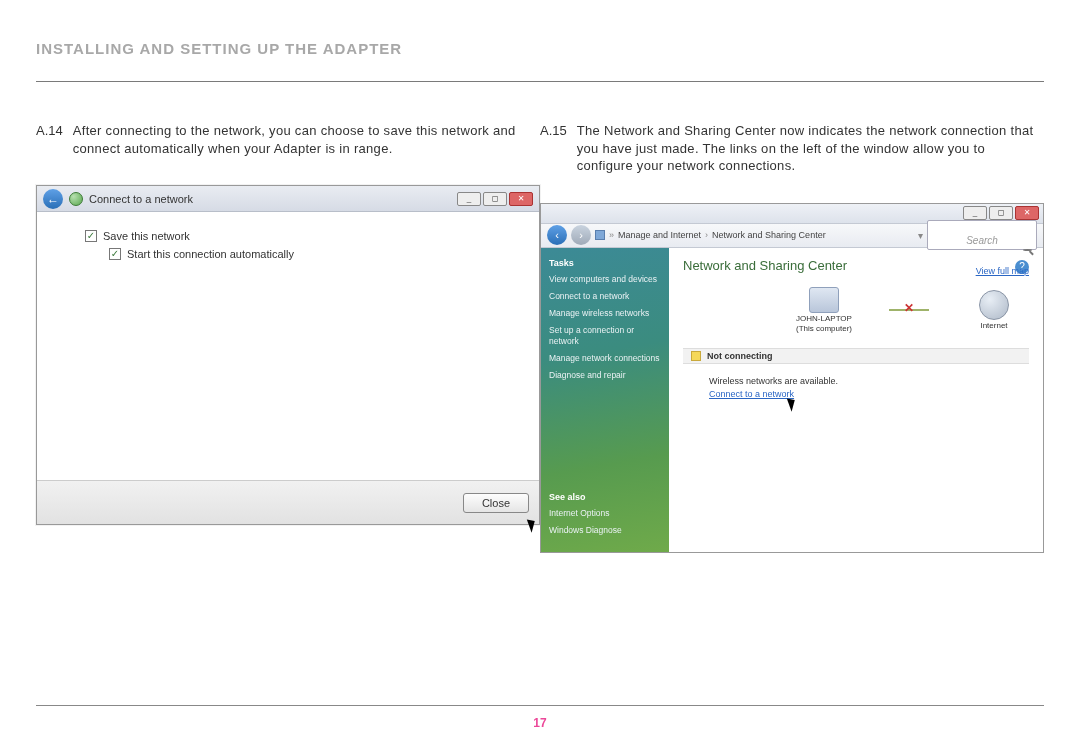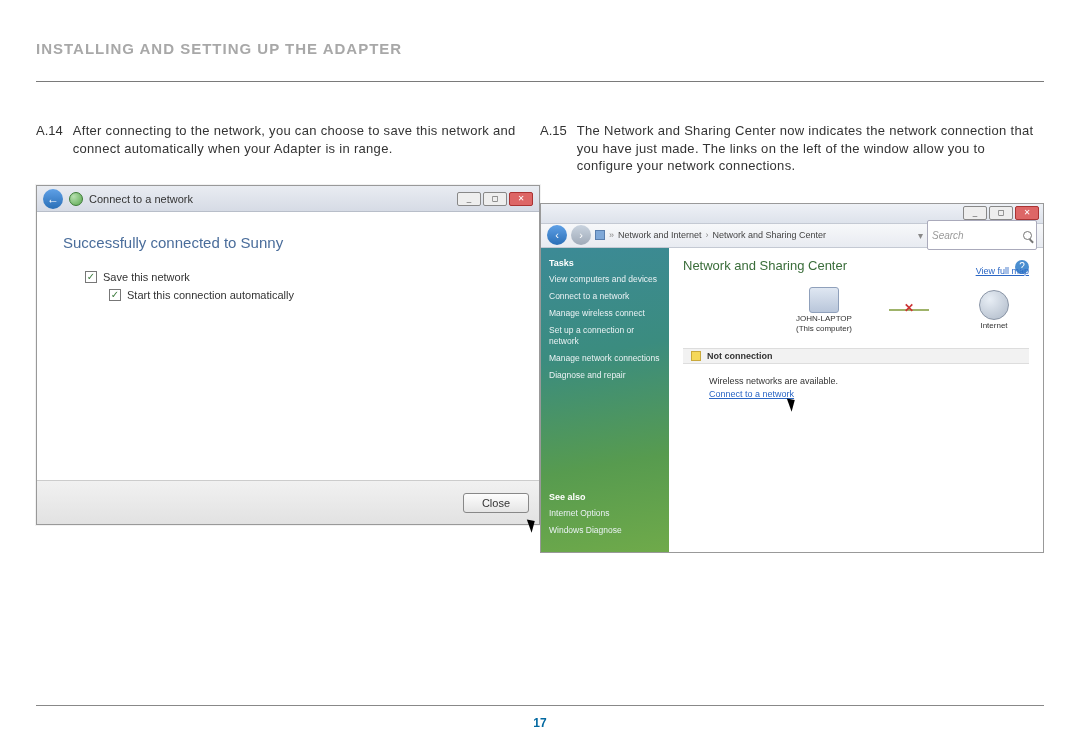--- a/index.html
+++ b/index.html
@@ -34,21 +34,21 @@
   .cursor.c1 { right:10px; bottom:6px; }
 
   
   .win2 { border:1px solid #999;background:#fff;width:100%;height:350px;position:relative;font-family:"Segoe UI",Tahoma,sans-serif;font-size:10px;color:#333;}
   .titlebar2 { height:20px;background:linear-gradient(#eef1f6,#dde2eb);border-bottom:1px solid #c4c9d3;display:flex;align-items:center;justify-content:flex-end;padding:0 4px;gap:2px;}
   .addrbar { height:24px;background:linear-gradient(#f7f8fa,#e8ebf1);border-bottom:1px solid #c4c9d3;display:flex;align-items:center;padding:0 6px;gap:4px;}
   .navcircle{width:20px;height:20px;border-radius:50%;background:linear-gradient(#5fa0e6,#2a6fb7);color:#fff;display:flex;align-items:center;justify-content:center;font-size:11px;}
   .navcircle.fwd{background:linear-gradient(#c9d3df,#9faab8);}
   .crumb{flex:1;display:flex;align-items:center;gap:4px;font-size:9px;color:#444;}
   .crumb .sep{color:#888;}
-  .search{width:110px;height:28px;border:1px solid #aab;background:#fff;border-radius:2px;display:flex;align-items:center;padding:14px 4px;gap:3px;}
+  .search{width:110px;height:28px;border:1px solid #aab;background:#fff;border-radius:2px;display:flex;align-items:center;padding:14px 4px;gap:3px;flex-direction:column;}
   .mag{width:9px;height:9px;border:1.5px solid #777;border-radius:50%;position:relative;}
   .mag::after{content:'';position:absolute;width:5px;height:1.5px;background:#777;transform:rotate(45deg);bottom:-3px;right:-3px;}
   .body2{display:flex;height:calc(100% - 44px);}
   .sidebar{width:128px;background:linear-gradient(170deg,#3c8a96 0%,#3b8c7f 35%,#579b4f 70%,#6faa4a 100%);color:#eaf2f4;padding:10px 8px;font-size:9px;display:flex;flex-direction:column;}
   .side-head{font-weight:bold;margin-bottom:6px;font-size:9px;color:#fff;}
   .side-link{margin-bottom:6px;cursor:pointer;font-size:8.5px;line-height:1.3;}
   .side-spacer{flex:1;}
   .content2{flex:1;padding:10px 14px;position:relative;}
   .nsc-title{color:#3a6d3a;font-size:13px;margin-bottom:14px;}
   .mapline{position:absolute;top:18px;right:14px;color:#2a66c4;font-size:9px;text-decoration:underline;}
@@ -61,21 +61,21 @@
   .conn{position:relative;width:40px;height:2px;background:#9fb36a;}
   .conn.broken::after{content:'✕';position:absolute;left:50%;top:-8px;transform:translateX(-50%);color:#c33;font-weight:bold;font-size:12px;}
   .sep-bar{height:16px;background:#f2f2f2;border-top:1px solid #ddd;border-bottom:1px solid #ddd;display:flex;align-items:center;padding:0 8px;font-size:9px;font-weight:bold;gap:6px;}
   .warn{width:10px;height:10px;background:#f5d85a;border:1px solid #c9a93c;display:inline-block;}
   .avail{margin:12px 0 2px 26px;font-size:9px;}
   .connectlink{margin-left:26px;font-size:9px;color:#2a66c4;text-decoration:underline;position:relative;display:inline-block;}
   .cursor.c2{left:80px;top:8px;}
   .help-q{position:absolute;top:12px;right:14px;width:14px;height:14px;border-radius:50%;background:#4a8ed0;color:#fff;font-size:10px;text-align:center;line-height:14px;}
 
   .footer-hr{position:absolute;left:36px;right:36px;bottom:50px;border:none;border-top:1.5px solid #888;}
-  .page-num{position:absolute;bottom:26px;left:0;right:0;text-align:center;font-size:12px;font-weight:bold;color:#0369a1;}
+  .page-num{position:absolute;bottom:26px;left:0;right:0;text-align:center;font-size:12px;font-weight:bold;color:#ec4899;}
 </style>
 </head>
 <body>
 
 <div class="page">
   <div class="section-title">INSTALLING AND SETTING UP THE ADAPTER</div>
   <hr class="hr">
 
   <div class="columns">
 
@@ -90,21 +90,20 @@
           <span class="back-circle">←</span>
           <span class="globe-icon"></span>
           <span class="title-text">Connect to a network</span>
           <span class="win-btns">
             <span class="wbtn">_</span>
             <span class="wbtn">◻</span>
             <span class="wbtn close">✕</span>
           </span>
         </div>
         <div class="body-a">
-          <div class="success">Successfully connected to Sunny</div>
           <div class="chk-row">
             <span class="chk">✓</span>
             <span>Save this network</span>
           </div>
           <div class="chk-row sub">
             <span class="chk">✓</span>
             <span>Start this connection automatically</span>
           </div>
         </div>
         <div class="footer-a">
@@ -125,36 +124,36 @@
           <span class="wbtn">_</span>
           <span class="wbtn">◻</span>
           <span class="wbtn close">✕</span>
         </div>
         <div class="addrbar">
           <span class="navcircle">‹</span>
           <span class="navcircle fwd">›</span>
           <span class="crumb">
             <span style="width:10px;height:10px;background:#7fa8d8;border:1px solid #5a7fae;"></span>
             <span class="sep">»</span>
-            <span>Network and Internet</span>
+            <span>Manage and Internet</span>
             <span class="sep">›</span>
             <span>Network and Sharing Center</span>
           </span>
           <span style="color:#888">▾</span>
           <span class="search">
             <span style="color:#999;font-style:italic">Search</span>
             <span class="mag" style="margin-left:auto"></span>
           </span>
         </div>
         <div class="body2">
           <div class="sidebar">
             <div class="side-head">Tasks</div>
             <div class="side-link">View computers and devices</div>
             <div class="side-link">Connect to a network</div>
-            <div class="side-link">Manage wireless connect</div>
+            <div class="side-link">Manage wireless networks</div>
             <div class="side-link">Set up a connection or network</div>
             <div class="side-link">Manage network connections</div>
             <div class="side-link">Diagnose and repair</div>
             <div class="side-spacer"></div>
             <div class="side-head">See also</div>
             <div class="side-link">Internet Options</div>
             <div class="side-link">Windows Diagnose</div>
           </div>
           <div class="content2">
             <span class="help-q">?</span>
@@ -167,21 +166,21 @@
                 <div class="node-label">(This computer)</div>
               </div>
               <div class="conn broken"></div>
               <div class="node">
                 <div class="globe2"></div>
                 <div class="node-label">Internet</div>
               </div>
             </div>
             <div class="sep-bar">
               <span class="warn"></span>
-              <span>Not connection</span>
+              <span>Not connecting</span>
             </div>
             <div class="avail">Wireless networks are available.</div>
             <div class="connectlink">
               <span>Connect to a network</span>
               <span class="cursor c2"></span>
             </div>
           </div>
         </div>
       </div>
     </div>

